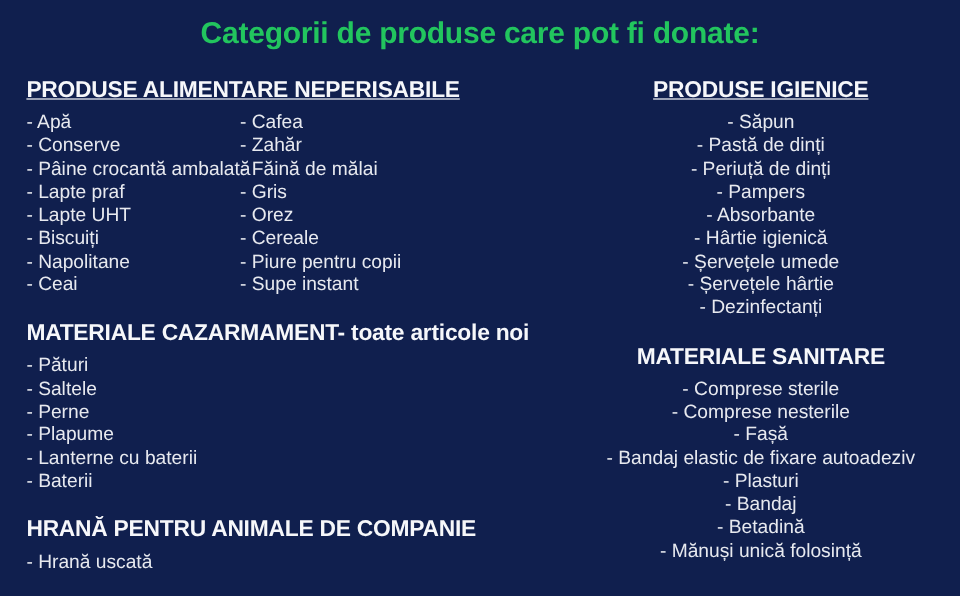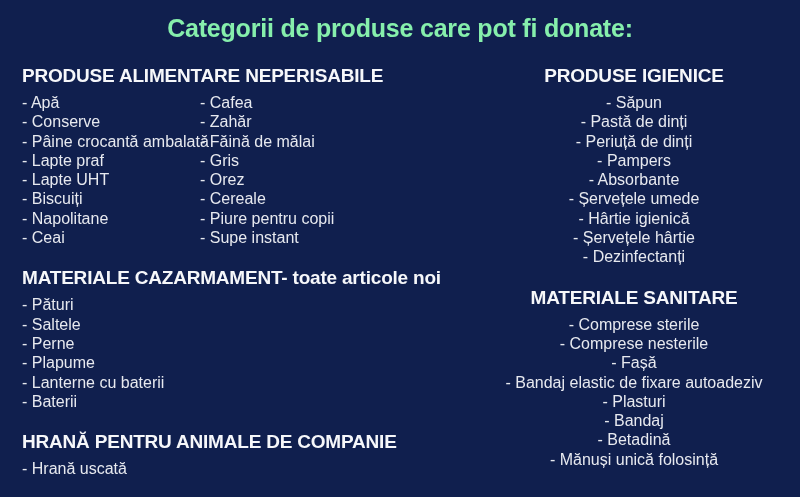--- a/index.html
+++ b/index.html
@@ -19,21 +19,21 @@
     width: 800px;
     height: 497px;
     padding-top: 13px;
   }
   h1.title {
     margin: 0 0 21px 0;
     text-align: center;
     font-size: 25px;
     line-height: 31px;
     font-weight: 700;
-    color: #86efac;
+    color: #22c55e;
     letter-spacing: -0.2px;
   }
   .columns {
     display: flex;
     padding: 0 20px 0 22px;
   }
   .col-left {
     width: 466px;
     flex: 0 0 466px;
   }
@@ -45,20 +45,21 @@
     margin: 20px 0 6px 0;
     font-size: 19px;
     line-height: 22px;
     font-weight: 700;
     color: #f6f7fa;
     letter-spacing: -0.2px;
     white-space: nowrap;
   }
   h2.section-heading.first {
     margin-top: 0;
+    text-decoration: underline;
   }
   .two-col {
     display: flex;
     align-items: center;
   }
   .two-col .list:first-child {
     width: 178px;
     flex: 0 0 178px;
   }
   .list .item {
@@ -125,22 +126,22 @@
 
     <div class="col-right">
 
       <h2 class="section-heading first">PRODUSE IGIENICE</h2>
       <div class="list">
           <div class="item"><span class="dash">- </span><span>Săpun</span></div>
           <div class="item"><span class="dash">- </span><span>Pastă de dinți</span></div>
           <div class="item"><span class="dash">- </span><span>Periuță de dinți</span></div>
           <div class="item"><span class="dash">- </span><span>Pampers</span></div>
           <div class="item"><span class="dash">- </span><span>Absorbante</span></div>
+          <div class="item"><span class="dash">- </span><span>Hârtie igienică</span></div>
           <div class="item"><span class="dash">- </span><span>Șervețele umede</span></div>
-          <div class="item"><span class="dash">- </span><span>Hârtie igienică</span></div>
           <div class="item"><span class="dash">- </span><span>Șervețele hârtie</span></div>
           <div class="item"><span class="dash">- </span><span>Dezinfectanți</span></div>
         </div>
 
       <h2 class="section-heading">MATERIALE SANITARE</h2>
       <div class="list">
           <div class="item"><span class="dash">- </span><span>Comprese sterile</span></div>
           <div class="item"><span class="dash">- </span><span>Comprese nesterile</span></div>
           <div class="item"><span class="dash">- </span><span>Fașă</span></div>
           <div class="item"><span class="dash">- </span><span>Bandaj elastic de fixare autoadeziv</span></div>

